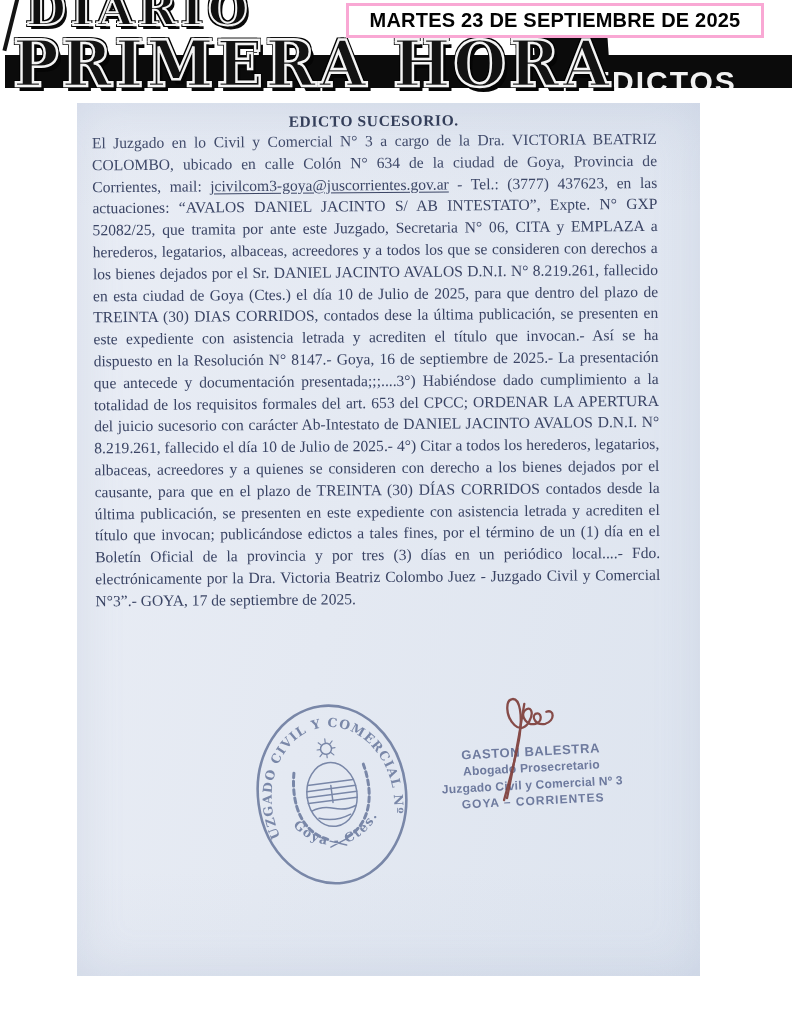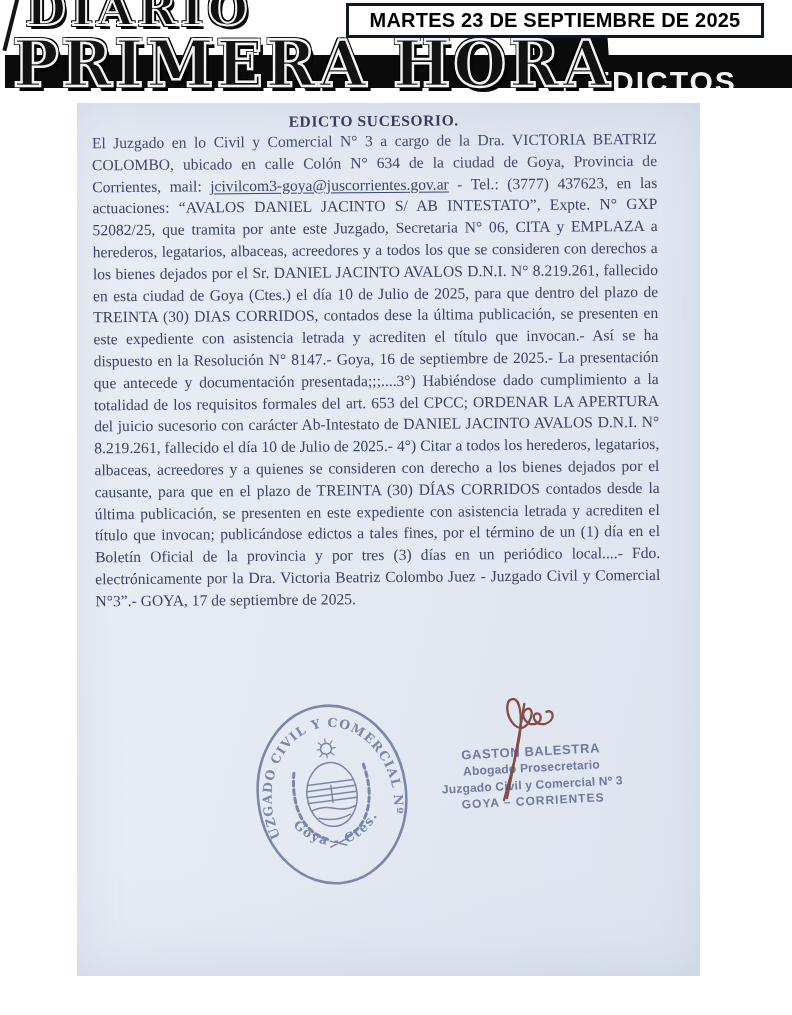--- a/index.html
+++ b/index.html
@@ -20,21 +20,21 @@
         transform:rotate(-4deg);}
   .edictos{position:absolute;left:585px;top:12px;margin:0;white-space:nowrap;
         font-family:"Liberation Sans",sans-serif;font-weight:bold;font-size:30px;line-height:1;
         letter-spacing:2px;color:#f2f2f2;}
   .brand-main{position:absolute;left:13px;top:32px;margin:0;white-space:nowrap;
         font-family:"DejaVu Serif",serif;font-weight:bold;font-size:64px;line-height:1;
         letter-spacing:3px;color:#131313;-webkit-text-stroke:2.5px #f4f4f4;
         text-shadow:-2px -2px 0 #000,2px -2px 0 #000,-2px 2px 0 #000,4px 5px 0 #050505;
         transform:scale(0.95,1.0);transform-origin:left top;}
   .date-box{position:absolute;left:346px;top:3px;width:412px;height:29px;background:#fff;
-        border:3px solid #0f172a;display:flex;align-items:center;justify-content:center;}
+        border:3px solid #f9a8d4;display:flex;align-items:center;justify-content:center;}
   .date-box span{font-family:"Liberation Sans",sans-serif;font-weight:bold;font-size:20px;
         letter-spacing:.2px;color:#030303;white-space:nowrap;}
 
   
   .paper{position:absolute;left:77px;top:103px;width:623px;height:873px;
         background:linear-gradient(104deg,#e9edf5 0%,#e4e9f2 45%,#dde4ef 100%);
         box-shadow:inset 0 0 46px rgba(150,165,195,.22);}
   .paper::after{content:"";position:absolute;inset:0;pointer-events:none;
         background:linear-gradient(180deg,rgba(170,185,210,.10),rgba(255,255,255,0) 12%,
         rgba(255,255,255,0) 88%,rgba(170,185,210,.08));}

